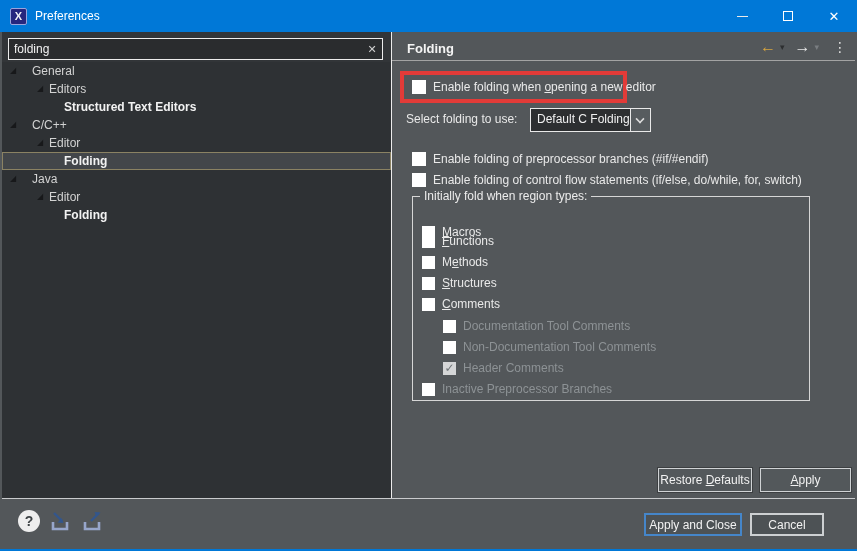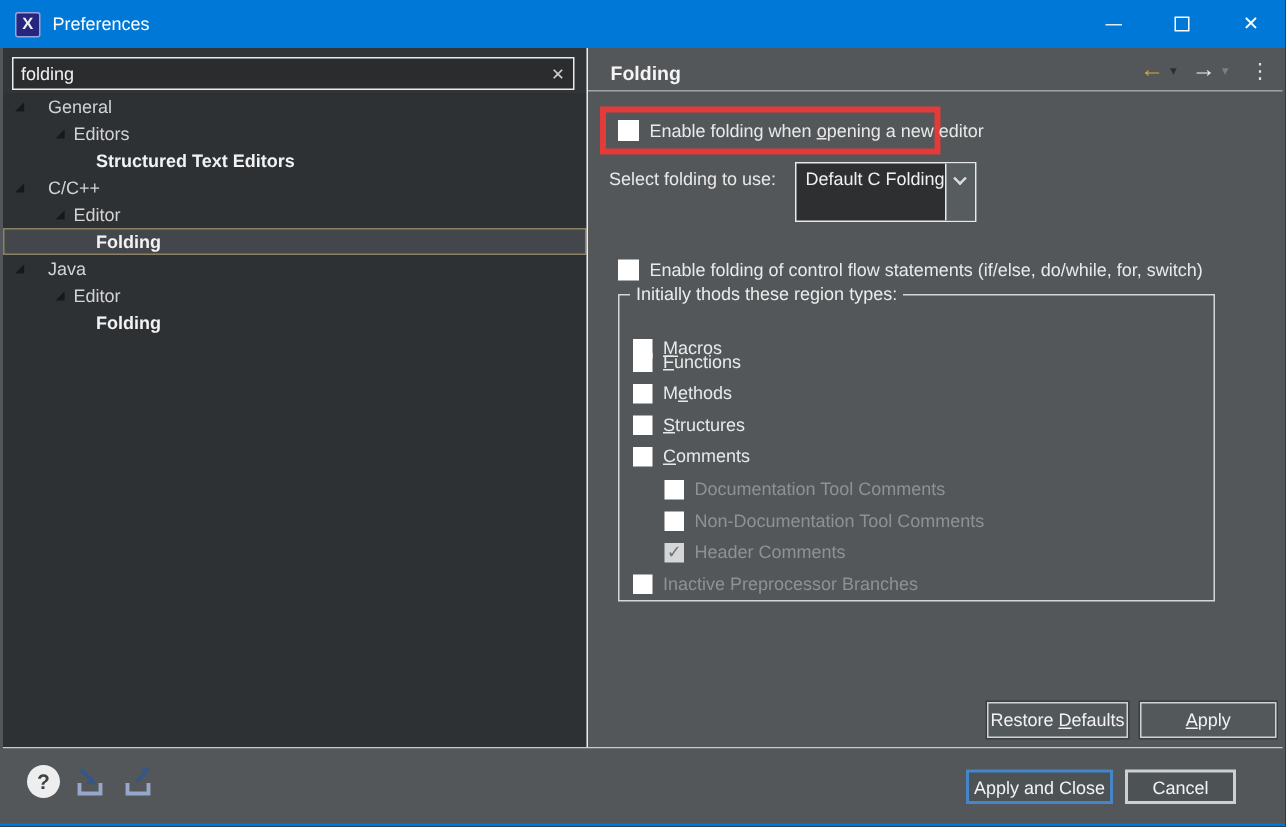--- a/index.html
+++ b/index.html
@@ -56,21 +56,21 @@
   .annotation-box { position:absolute; left:8px; top:39px; width:227px; height:32px; border:4px solid #e23b38; display:flex; align-items:center; }
   .cb { width:14px; height:14px; background:#ffffff; flex:0 0 auto; }
   .cb-sm { width:13px; height:13px; }
   .cb.checked { background:#d5d6d7; color:#6e7376; font-size:12px; line-height:13px; text-align:center; }
   .cb.checked::after { content:"✓"; }
   .cb-label { margin-left:7px; white-space:nowrap; }
   .mn { text-decoration:underline; }
 
   .row { position:absolute; display:flex; align-items:center; }
 
-  .combo { position:absolute; left:138px; top:76px; width:121px; height:40px; background:#2d2f31; border:1px solid #e9e9e9; display:flex; }
+  .combo { position:absolute; left:138px; top:76px; width:121px; height:24px; background:#2d2f31; border:1px solid #e9e9e9; display:flex; }
   .combo-value { flex:1; color:#f0f0f0; padding:3px 0 0 6px; white-space:nowrap; overflow:hidden; }
   .combo-btn { width:20px; background:#575c5f; border-left:1px solid #e9e9e9; position:relative; }
   .combo-chevron { position:absolute; left:5px; top:6px; width:8px; height:8px; border-right:2px solid #dcdcdc; border-bottom:2px solid #dcdcdc; transform:rotate(45deg) scale(.8,.8); transform-origin:50% 50%; }
 
   .groupbox { position:absolute; left:20px; top:164px; width:398px; height:205px; border:1px solid #d6d6d6; }
   .legend { position:absolute; left:7px; top:-8px; background:#53575a; padding:0 4px; color:#ececec; }
   .grow { position:absolute; display:flex; align-items:center; }
   .dis { color:#8d9295; }
 
   .btn { position:absolute; background:#53585b; border:1px solid #d0d3d5; box-shadow:0 0 0 1px #3c3f41; color:#f2f2f2; display:flex; align-items:center; justify-content:center; font-size:12px; }
@@ -164,27 +164,31 @@
     <div class="row" style="left:14px; top:80px;">
       <span>Select folding to use:</span>
     </div>
     <div class="combo">
       <div class="combo-value">Default C Folding</div>
       <div class="combo-btn">
           <span class="combo-chevron"></span>
         </div>
     </div>
 
+    <div class="row" style="left:20px; top:120px;">
+      <span class="cb"></span>
+      <span class="cb-label">Enable folding of preprocessor branches (#if/#endif)</span>
+    </div>
     <div class="row" style="left:20px; top:141px;">
       <span class="cb"></span>
       <span class="cb-label">Enable folding of control flow statements (if/else, do/while, for, switch)</span>
     </div>
 
     <div class="groupbox">
-      <span class="legend">Initially thods these region types:</span>
+      <span class="legend">Initially fold when region types:</span>
 
       <div class="grow" style="left:9px; top:28px;">
         <span class="cb cb-sm"></span>
         <span class="cb-label"><span></span><span class="mn">M</span><span>acros</span></span>
       </div>
       <div class="grow" style="left:9px; top:37px;">
         <span class="cb cb-sm"></span>
         <span class="cb-label"><span></span><span class="mn">F</span><span>unctions</span></span>
       </div>
       <div class="grow" style="left:9px; top:58px;">

